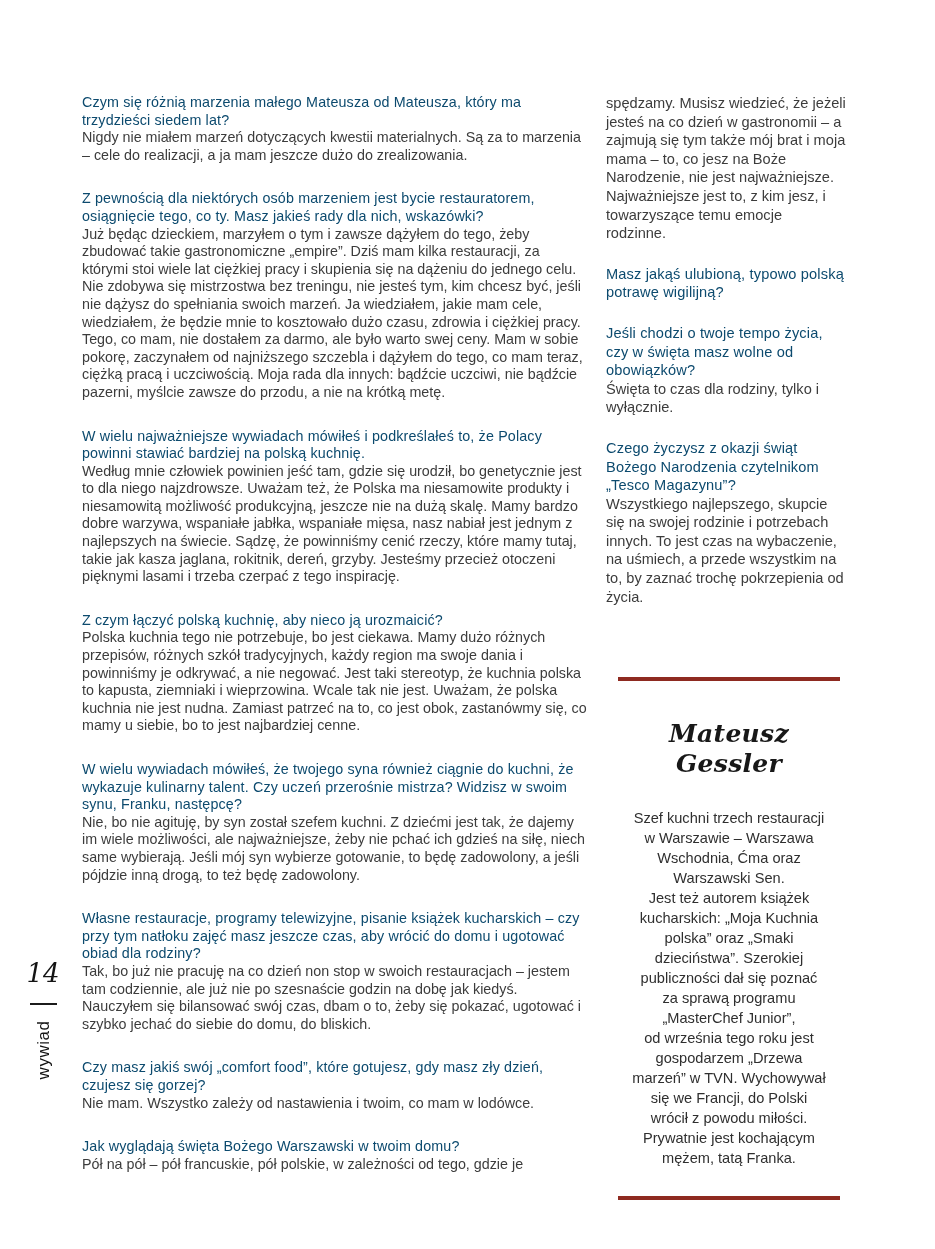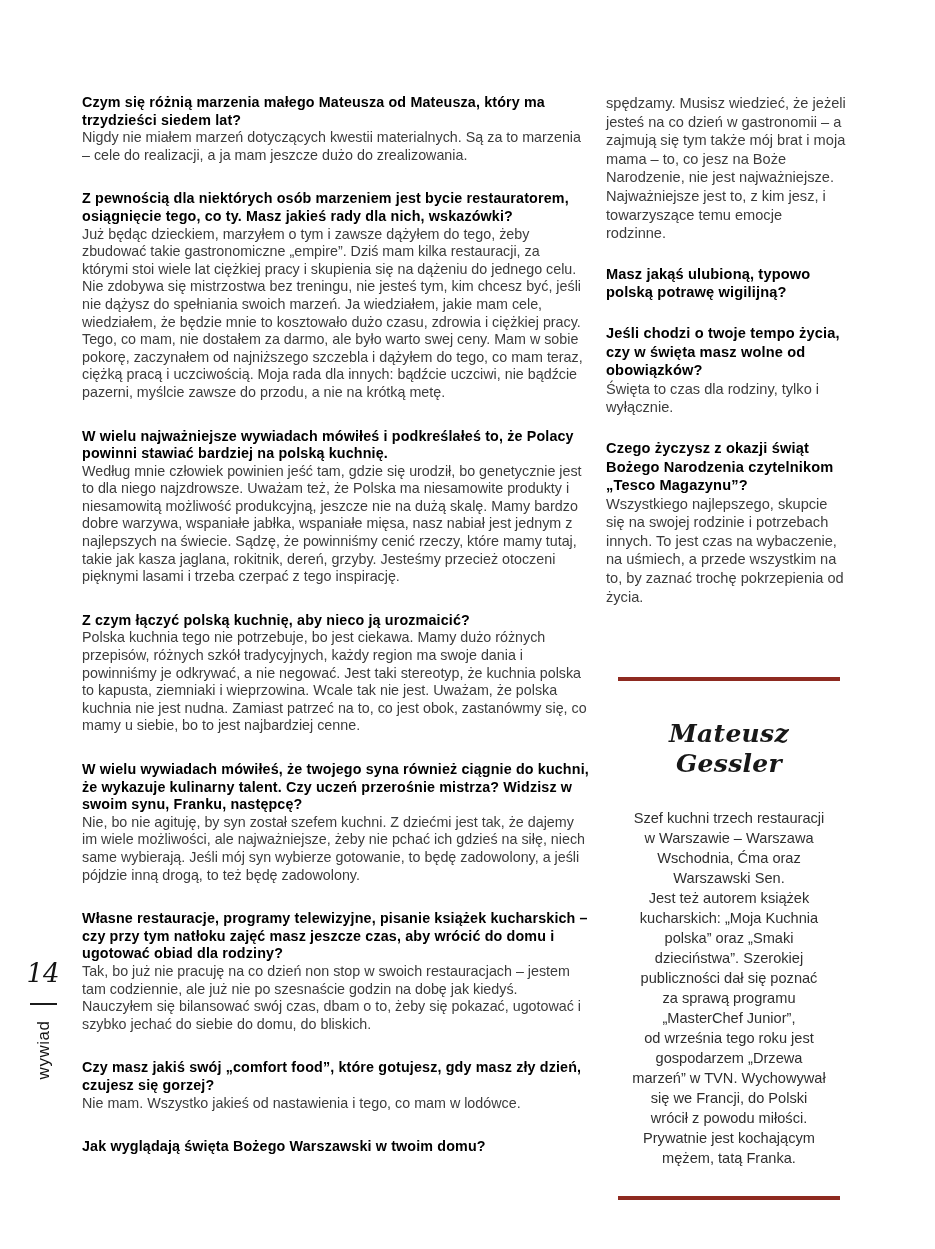--- a/index.html
+++ b/index.html
@@ -32,21 +32,21 @@
   .main-col {
     position:absolute; left:82px; top:94px; width:507px;
   }
   .right-col {
     position:absolute; left:606px; top:94px; width:240px;
   }
   .qa { margin:0 0 26px 0; }
   .right-col .qa { margin-bottom:22px; }
   .q, .a { margin:0; }
   .q {
-    font-weight:bold; color:#000000;
+    font-weight:normal; color:#0c4a6e;
     font-size:14.3px; line-height:17.6px; letter-spacing:0.15px;
   }
   .a {
     color:#3c3c3c;
     font-size:14.3px; line-height:17.6px;
   }
   .right-col .q { font-size:14.6px; line-height:18.6px; }
   .right-col .a { font-size:14.6px; line-height:18.6px; }
   .continuation { margin:0 0 22px 0; }
   
@@ -96,24 +96,25 @@
   <div class="qa">
     <p class="q">W wielu wywiadach mówiłeś, że twojego syna również ciągnie do kuchni, że wykazuje kulinarny talent. Czy uczeń przerośnie mistrza? Widzisz w swoim synu, Franku, następcę?</p>
     <p class="a">Nie, bo nie agituję, by syn został szefem kuchni. Z dziećmi jest tak, że dajemy im wiele możliwości, ale najważniejsze, żeby nie pchać ich gdzieś na siłę, niech same wybierają. Jeśli mój syn wybierze gotowanie, to będę zadowolony, a jeśli pójdzie inną drogą, to też będę zadowolony.</p>
   </div>
   <div class="qa">
     <p class="q">Własne restauracje, programy telewizyjne, pisanie książek kucharskich – czy przy tym natłoku zajęć masz jeszcze czas, aby wrócić do domu i ugotować obiad dla rodziny?</p>
     <p class="a">Tak, bo już nie pracuję na co dzień non stop w swoich restauracjach – jestem tam codziennie, ale już nie po szesnaście godzin na dobę jak kiedyś. Nauczyłem się bilansować swój czas, dbam o to, żeby się pokazać, ugotować i szybko jechać do siebie do domu, do bliskich.</p>
   </div>
   <div class="qa">
     <p class="q">Czy masz jakiś swój „comfort food”, które gotujesz, gdy masz zły dzień, czujesz się gorzej?</p>
-    <p class="a">Nie mam. Wszystko jakieś od nastawienia i tego, co mam w lodówce.</p>
+    <p class="a">Nie mam. Wszystko zależy od nastawienia i twoim, co mam w lodówce.</p>
   </div>
   <div class="qa">
     <p class="q">Jak wyglądają święta Bożego Warszawski w twoim domu?</p>
+    <p class="a">Pół na pół – pół francuskie, pół polskie, w zależności od tego, gdzie je</p>
   </div>
 </div>
 
 <div class="right-col">
   <p class="a continuation">spędzamy. Musisz wiedzieć, że jeżeli jesteś na co dzień w gastronomii – a zajmują się tym także mój brat i moja mama – to, co jesz na Boże Narodzenie, nie jest najważniejsze. Najważniejsze jest to, z kim jesz, i towarzyszące temu emocje rodzinne.</p>
 
   <div class="qa">
     <p class="q">Masz jakąś ulubioną, typowo polską potrawę wigilijną?</p>
   </div>
   <div class="qa">

